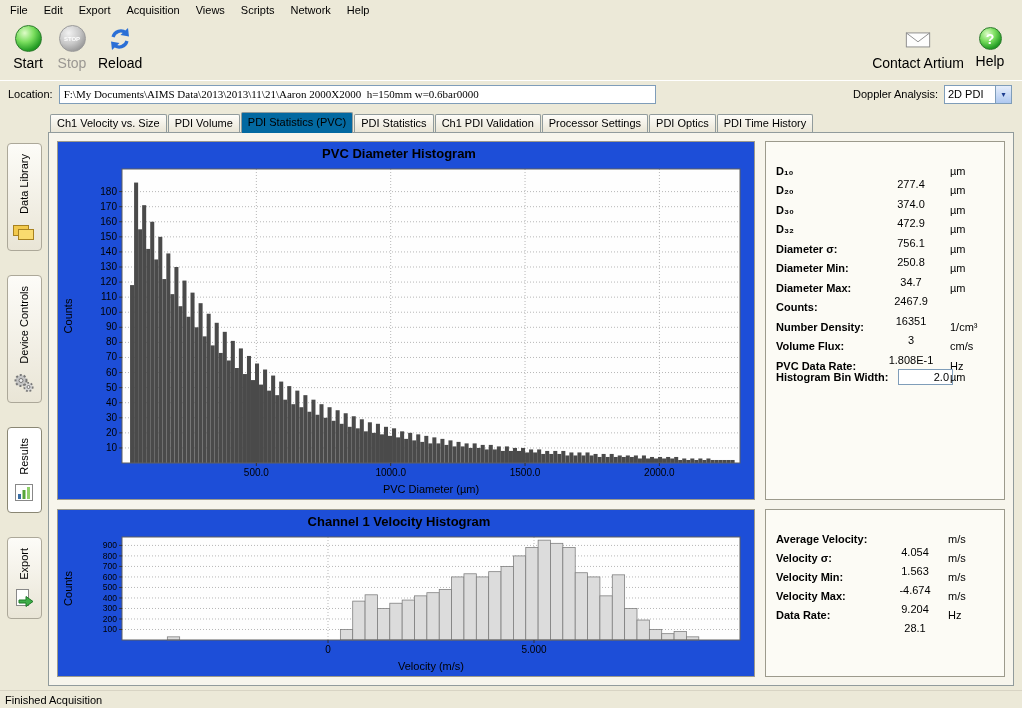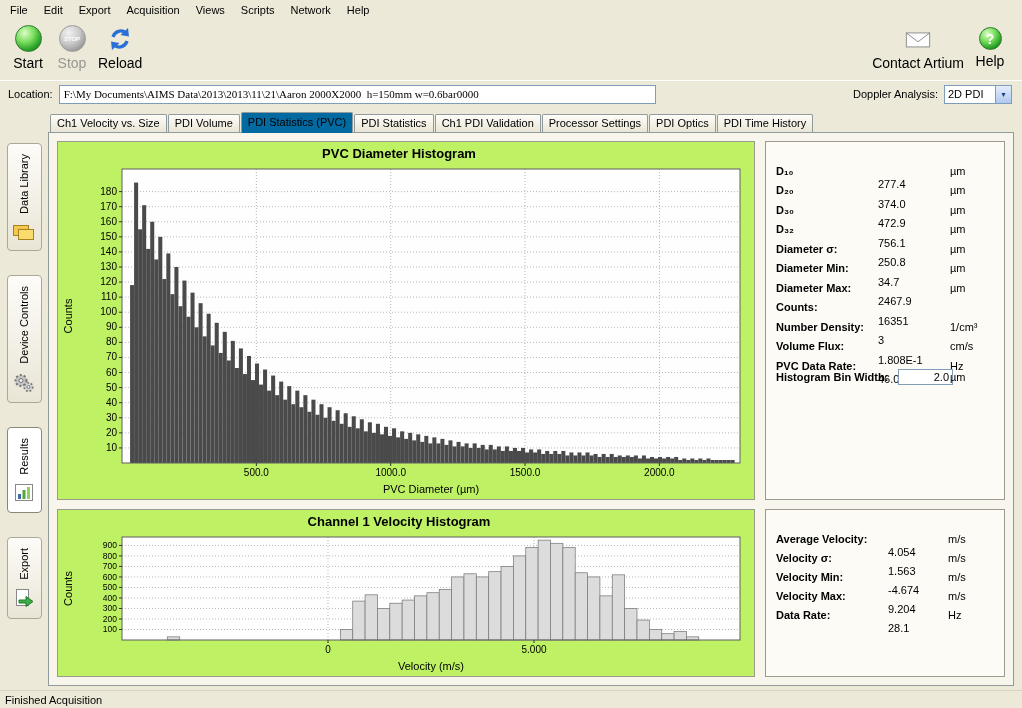--- a/index.html
+++ b/index.html
@@ -56,27 +56,27 @@
     border-radius:2px 2px 0 0; background:linear-gradient(#fefdf9,#e9e5d6);
     margin-right:1px; white-space:nowrap; cursor:pointer; position:relative;
   }
   .tab.active { background:#0369a1; z-index:2; margin-bottom:-1px; padding-bottom:5px; padding-top:3px; }
   .tabpanel {
     flex:1; border:1px solid #919b9c; background:#f7f5ec;
     padding:8px; display:flex; flex-direction:column; gap:9px; min-height:0;
   }
   .row-top { flex:1; display:flex; gap:10px; min-height:0; }
   .row-bot { height:168px; display:flex; gap:10px;border-radius:27px; }
-  .chart-box { flex:1; border:1px solid #9c9a8c; background:#bef264; display:flex; flex-direction:column; padding:2px 16px 2px 2px; min-width:0; }
+  .chart-box { flex:1; border:1px solid #9c9a8c; background:#1d4ed8; display:flex; flex-direction:column; padding:2px 16px 2px 2px; min-width:0; }
   .chart-title { text-align:center; font-weight:bold; font-size:13px; padding-top:2px; }
   .chart-wrap { flex:1; min-height:0; }
   .stats-box { width:240px; border:1px solid #9c9a8c; background:#fcfbf5; padding:9px 10px; font-size:11px; }
   .stat-row { display:grid; grid-template-columns:1fr 66px 44px; column-gap:6px; align-items:center; height:19.5px; }
   .stat-row .sl { font-weight:bold; white-space:nowrap; }
-  .stat-row .sv { text-align:left;margin-top:27px; }
+  .stat-row .sv { text-align:center;margin-top:27px; }
   .stat-row .su { text-align:left; }
   .vel-stats .stat-row { grid-template-columns:106px 54px 1fr; height:19px; }
   .binw { display:grid; grid-template-columns:1fr 46px 44px; column-gap:6px; align-items:center; height:23px; }
   .binw .sl { font-weight:bold; }
   input.bin { width:55px; text-align:right; border:1px solid #7f9db9; font-family:inherit; font-size:11px; padding:1px 3px; background:#fff; }
   
   .statusbar { height:18px; border-top:1px solid #d8d4c4; display:flex; align-items:center; padding:0 5px; font-size:11px; }
   svg text { font-family:"Liberation Sans","DejaVu Sans",sans-serif; }
 </style>
 </head>

